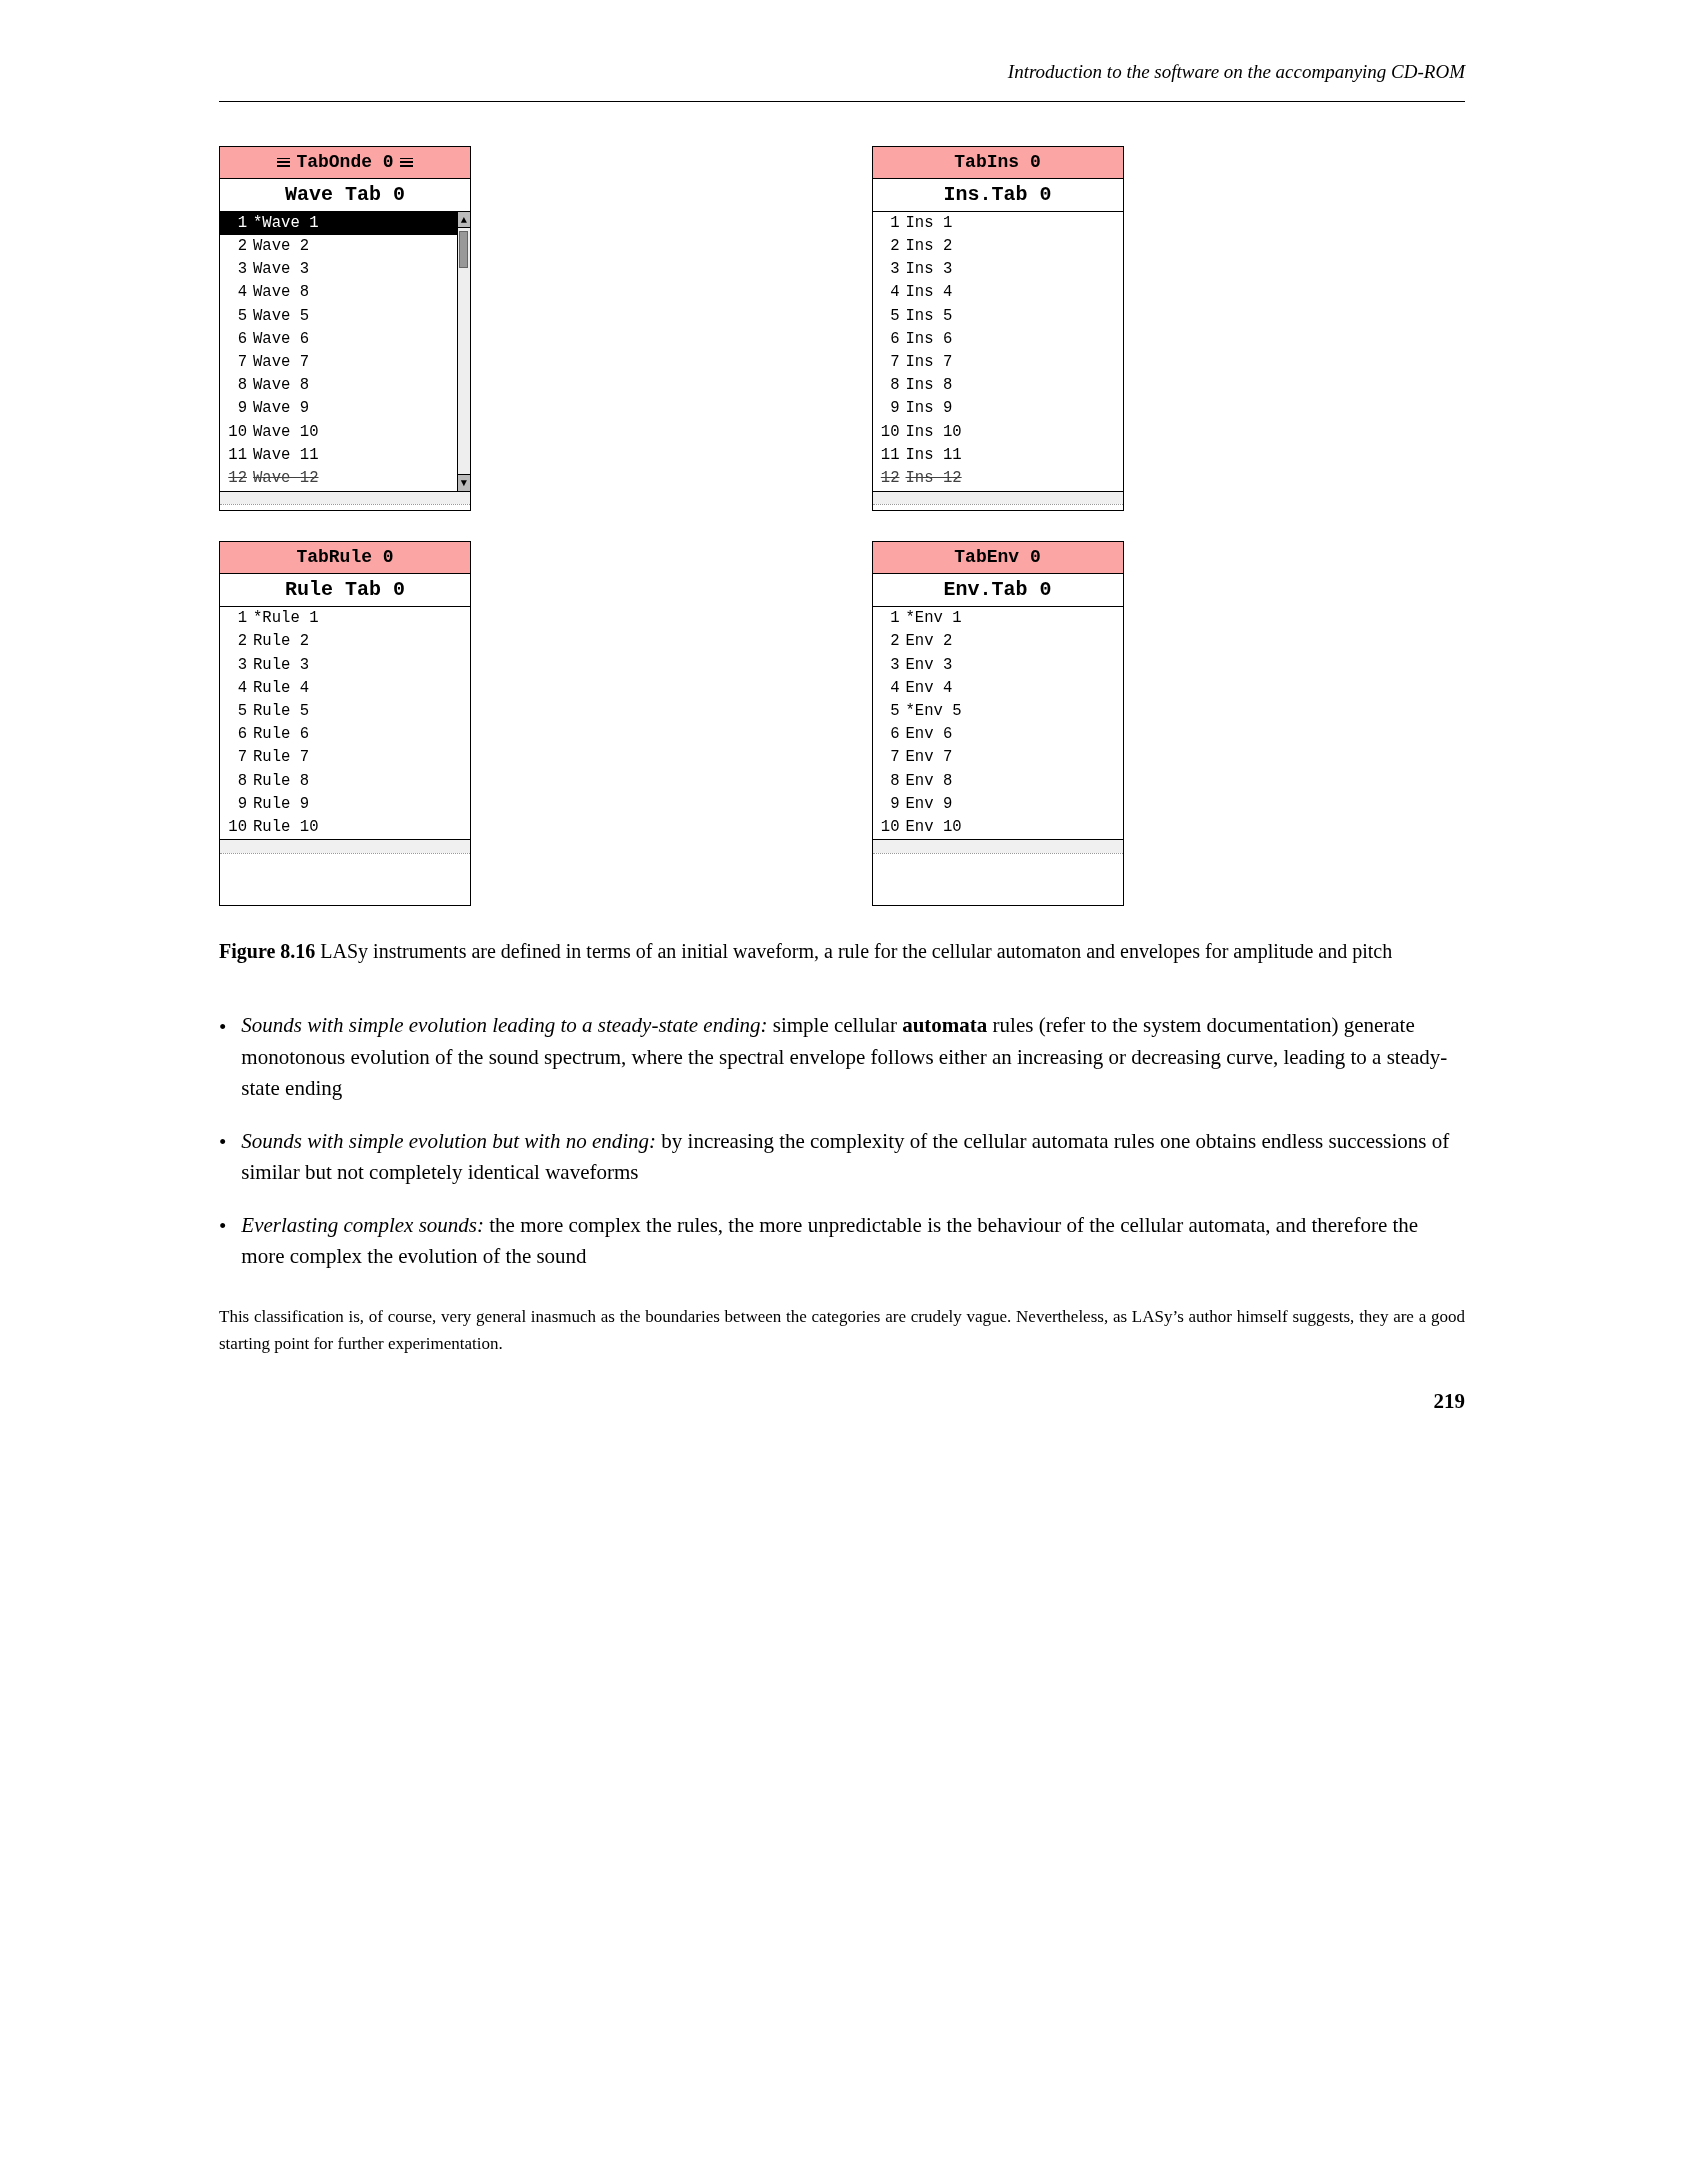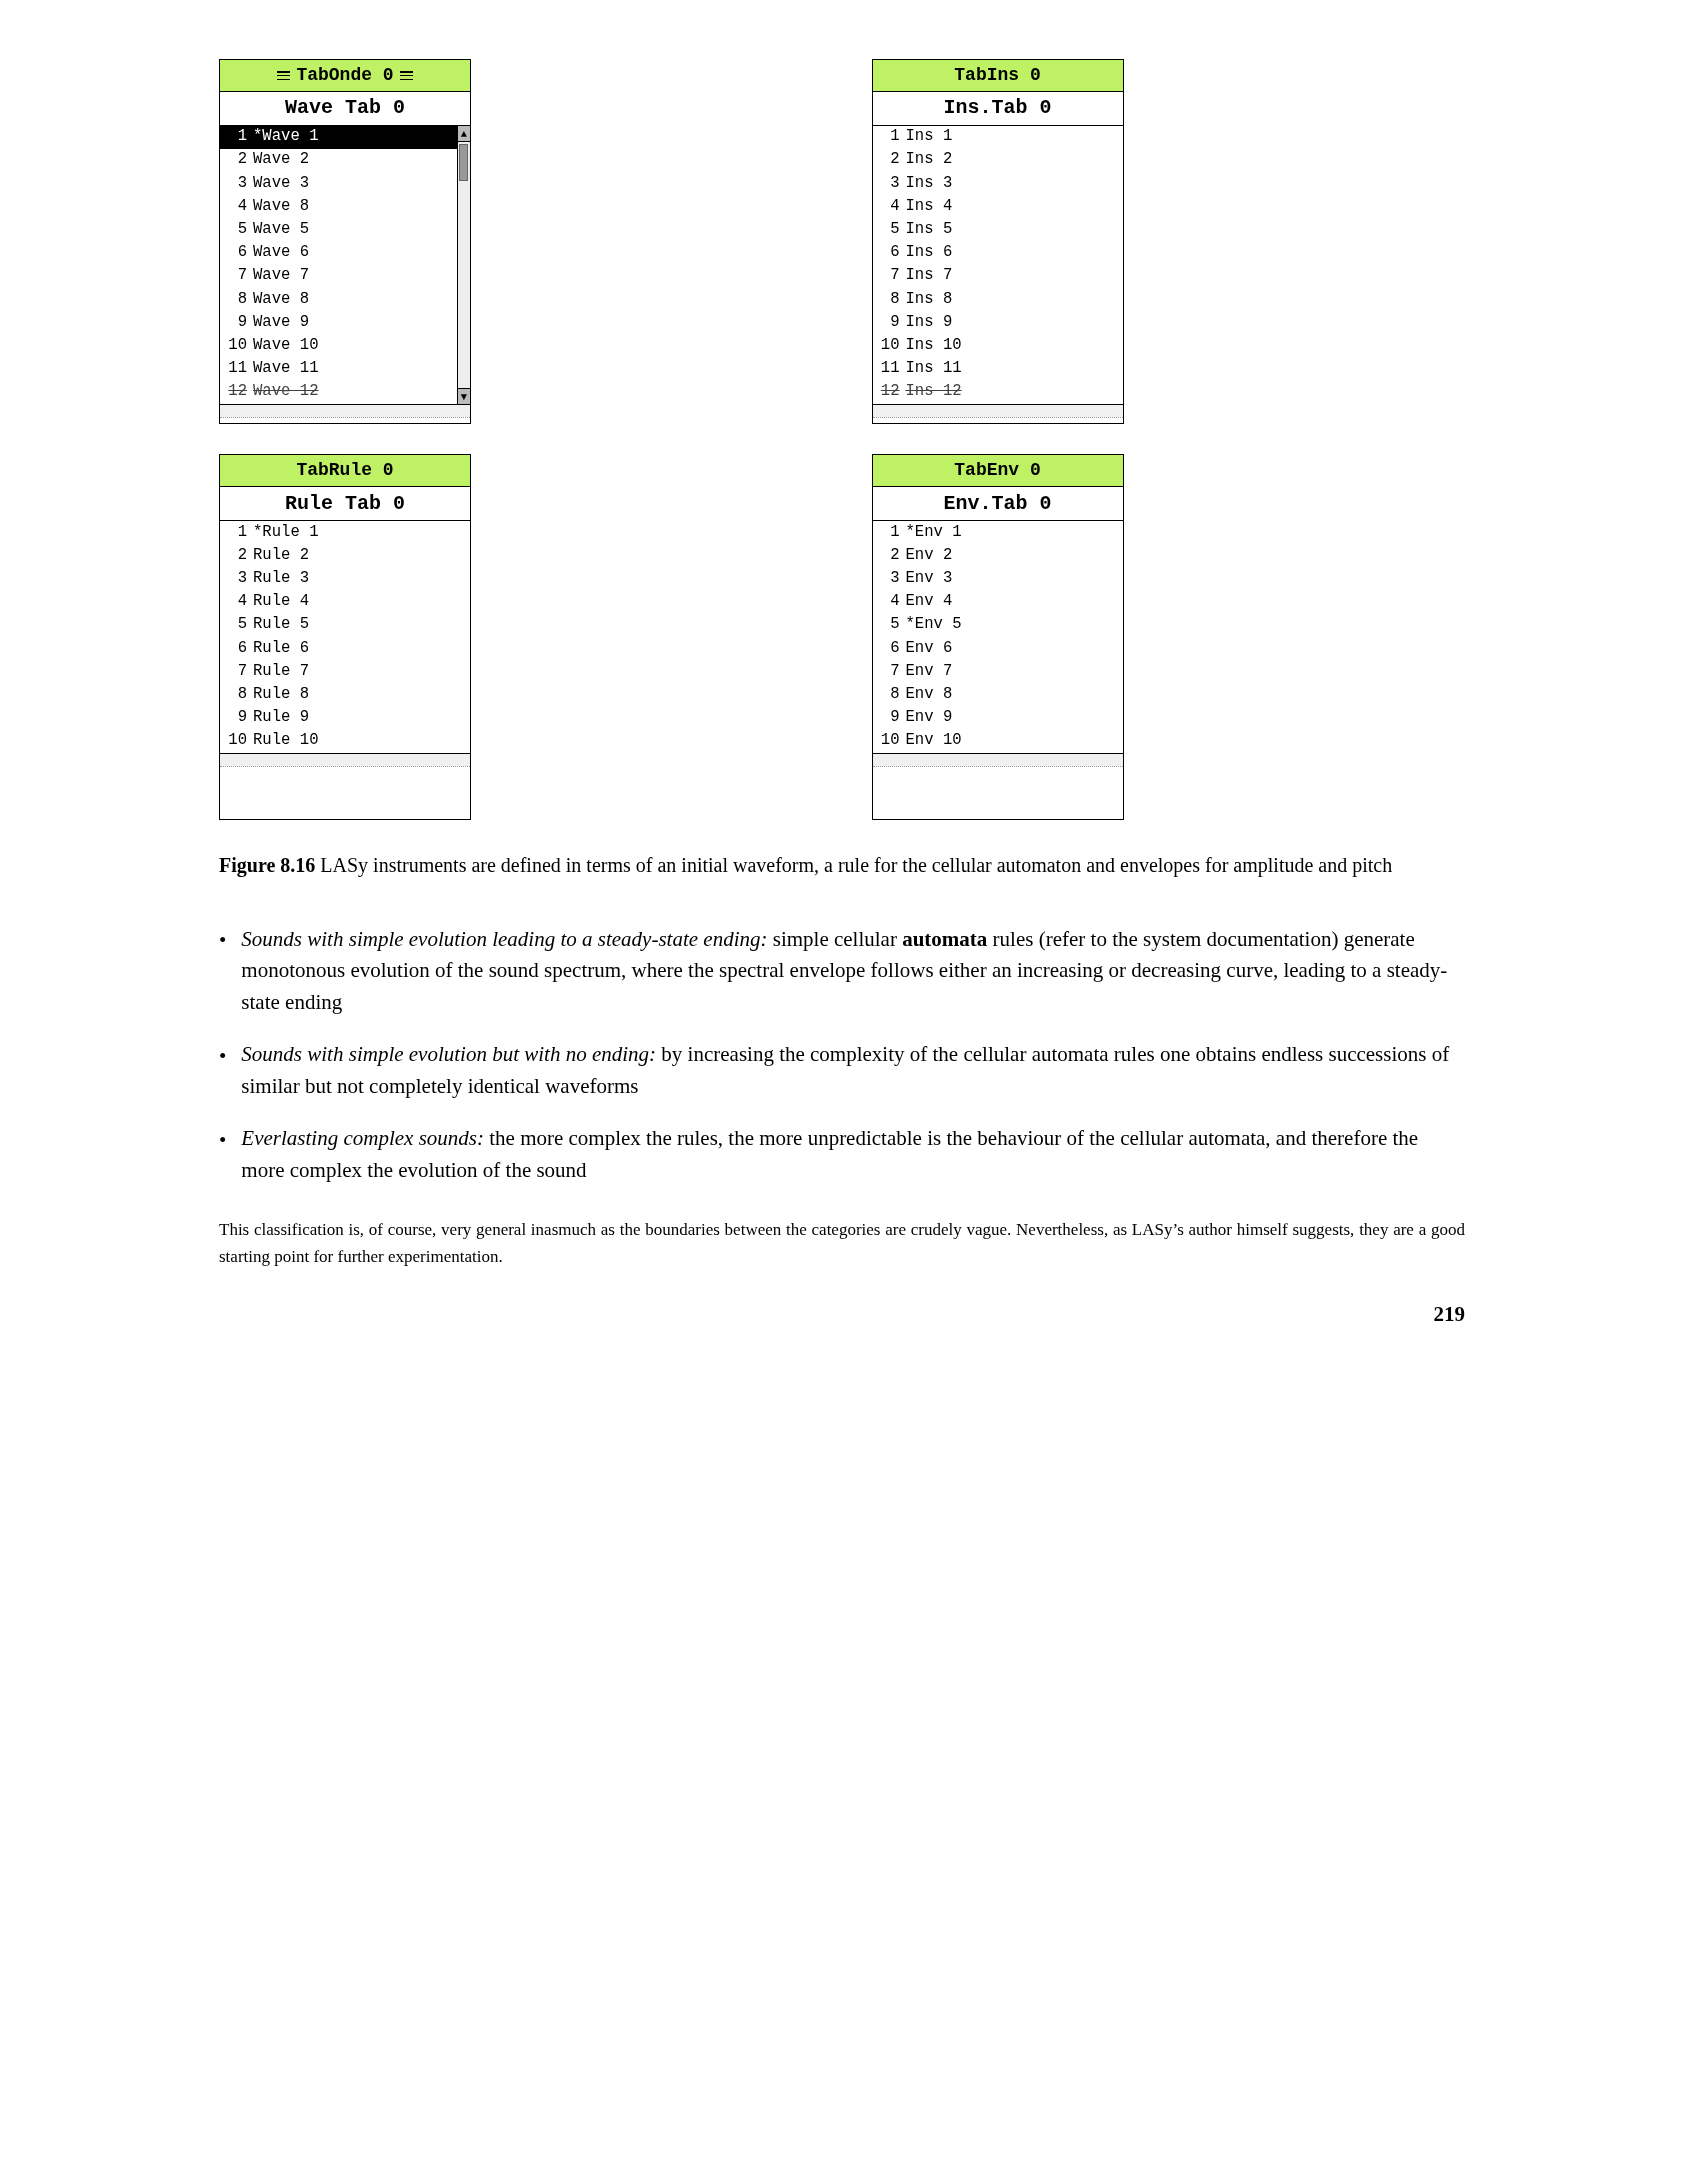--- a/index.html
+++ b/index.html
@@ -32,21 +32,21 @@
       border: 1.5px solid #000;
       width: 252px;
       font-family: 'Courier New', Courier, monospace;
       font-size: 16.3px;
     }
 
     .panel-title-bar {
       display: flex;
       align-items: center;
       justify-content: center;
-      background: #bef264;
+      background: #fca5a5;
       border-bottom: 1.5px solid #000;
       padding: 3px 6px;
       gap: 6px;
     }
 
     .panel-title-bar .title-text {
       font-weight: bold;
       font-size: 18px;
     }
 
@@ -218,20 +218,21 @@
       gap: 30px 59px;
       justify-content: center;
       margin-bottom: 30px;
     }
   </style>
 </head>
 <body>
 
 <div class="page">
 
+  <div class="header-text">Introduction to the software on the accompanying CD-ROM</div>
 
   <div class="four-panels">
 
     <div class="ui-panel">
       <div class="panel-title-bar">
         <div class="panel-lines-icon">
           <span></span>
             <span></span>
             <span></span>
         </div>

